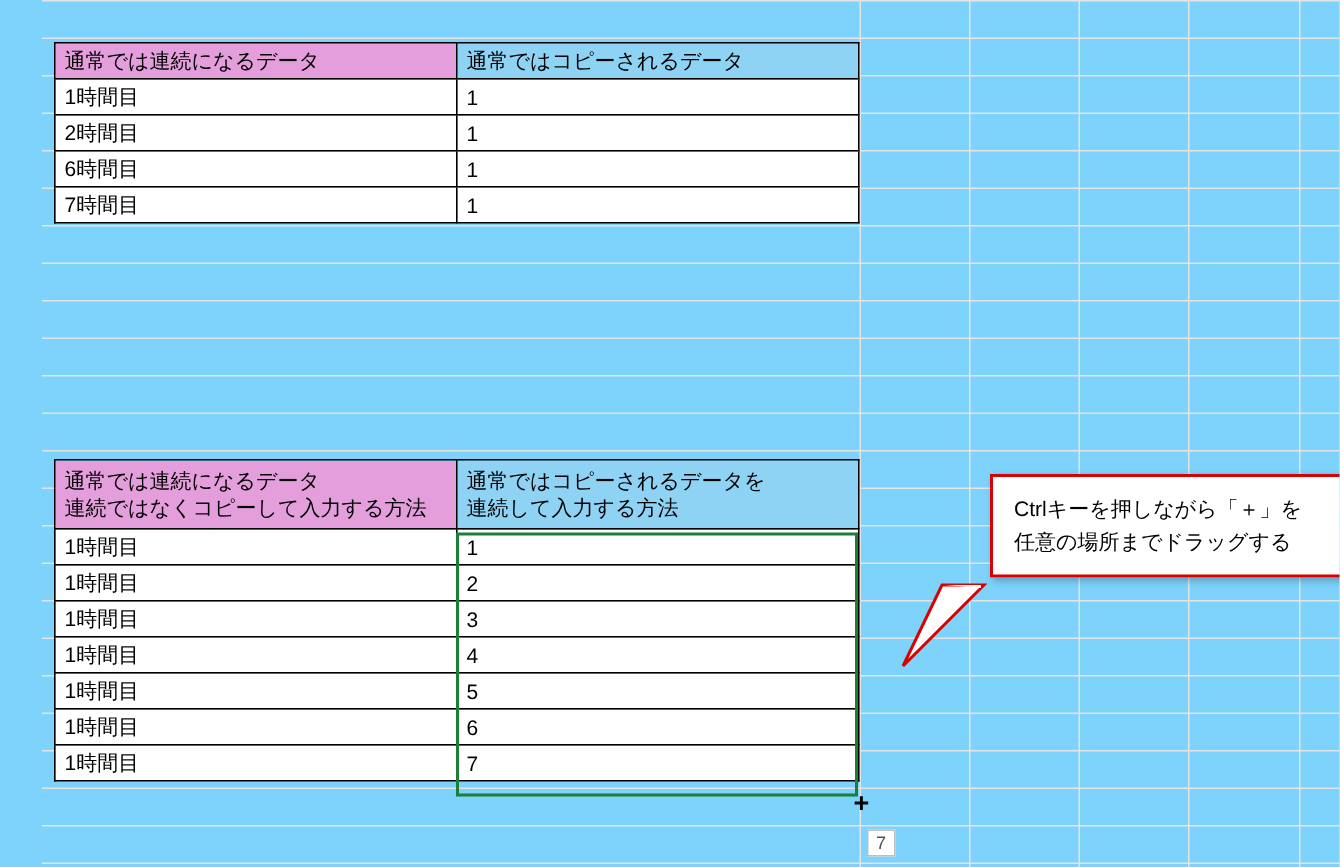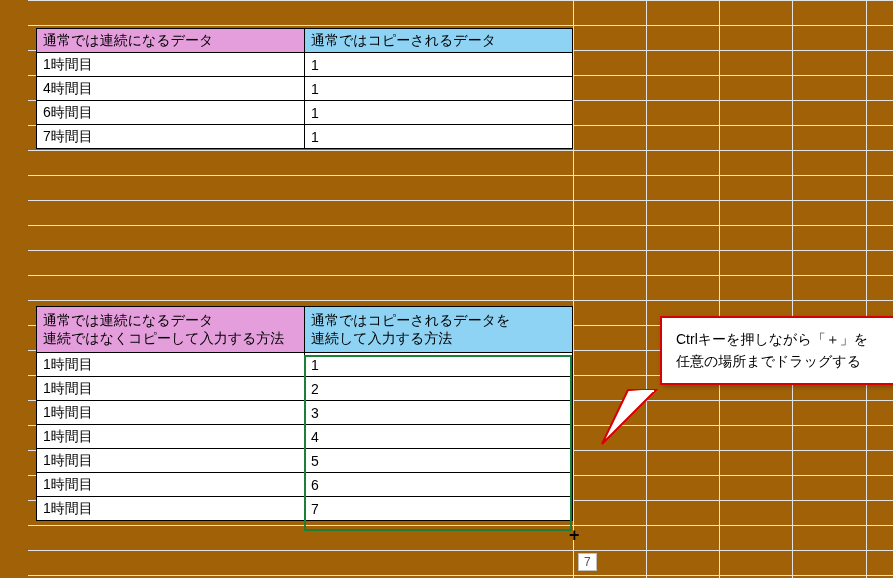--- a/index.html
+++ b/index.html
@@ -12,21 +12,21 @@
     color: #000;
     width: 893px;
     height: 578px;
     position: relative;
     overflow: hidden;
   }
   .sheet {
     position: absolute;
     left: 0; top: 0;
     width: 893px; height: 578px;
-    background: #a16207;
+    background: #7dd3fc;
   }
   
   .grid {
     position: absolute;
     left: 28px; top: 0;
     right: 0; bottom: 0;
     pointer-events: none;
   }
   .grid .hline {
     position: absolute; left: 0; right: 0; height: 0;
@@ -140,21 +140,21 @@
     <tbody>
         <tr>
       <th class="hdr-pink">通常では連続になるデータ</th>
       <th class="hdr-blue">通常ではコピーされるデータ</th>
     </tr>
     <tr>
           <td>1時間目</td>
           <td class="num">1</td>
         </tr>
     <tr>
-          <td>4時間目</td>
+          <td>2時間目</td>
           <td class="num">1</td>
         </tr>
     <tr>
           <td>6時間目</td>
           <td class="num">1</td>
         </tr>
     <tr>
           <td>7時間目</td>
           <td class="num">1</td>
         </tr>

